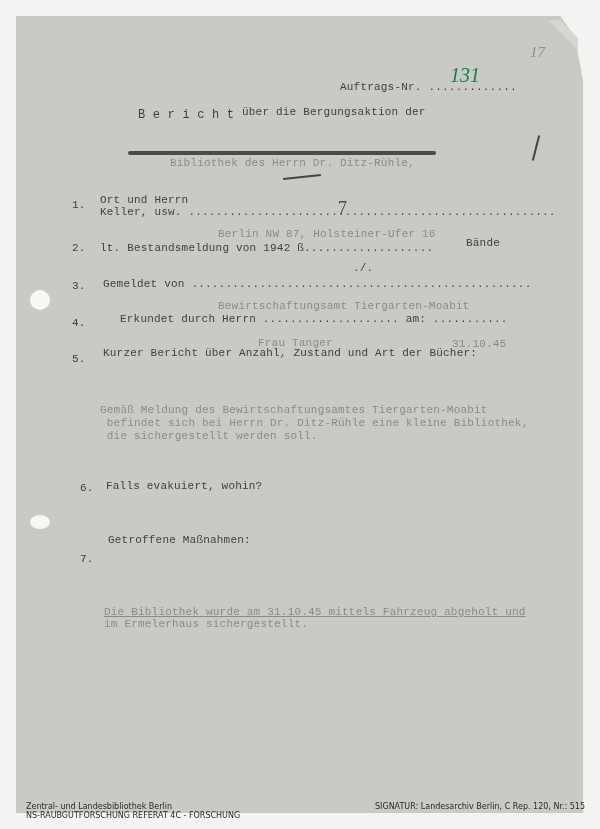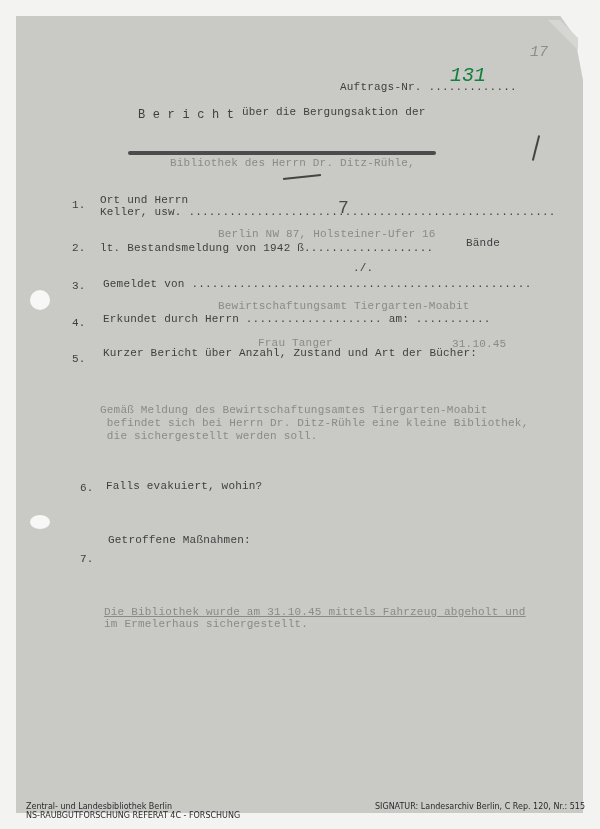--- a/index.html
+++ b/index.html
@@ -14,21 +14,21 @@
     clip-path: polygon(0 0, 96% 0, 98.5% 2.5%, 100% 8%, 100% 100%, 0 100%);
   }
   .fold {
     position:absolute; left:548px; top:20px; width:30px; height:30px;
     background:#d6d6d3;
     clip-path: polygon(0 0, 40% 0, 100% 60%, 100% 100%);
   }
   .t { position:absolute; white-space:pre; color:#3f3f3f; font-size:11px; letter-spacing:0.2px; }
   .typed { color:#6d6d6d; }
   .faint { color:#8a8a88; }
-  .hand { position:absolute; color:#8d8d8b; font-family:Liberation Mono, monospace; font-style:italic; }
+  .hand { position:absolute; color:#8d8d8b; font-family:Liberation Serif, serif; font-style:italic; }
   .hole { position:absolute; background:#f7f7f5; border-radius:50%; }
   .strike {
     position:absolute; height:4px; background:#4b4b4b; border-radius:2px;
   }
   .footer { position:absolute; font-family:"DejaVu Sans", sans-serif; font-size:8px; color:#2a2a2a; white-space:pre; }
   .pencil { position:absolute; background:#444; }
 </style>
 </head>
 <body>
 
@@ -59,21 +59,21 @@
 <div class="t" style="left:72px;top:242px;">2.</div>
 <div class="t" style="left:100px;top:242px;">lt. Bestandsmeldung von 1942 ß...................</div>
 <div class="t" style="left:446px;top:237px;padding-left:20px;">Bände</div>
 
 <div class="t" style="left:353px;top:262px;">./.</div>
 <div class="t" style="left:72px;top:280px;">3.</div>
 <div class="t" style="left:103px;top:278px;">Gemeldet von ..................................................</div>
 
 <div class="t typed faint" style="left:218px;top:300px;">Bewirtschaftungsamt Tiergarten-Moabit</div>
 <div class="t" style="left:72px;top:317px;">4.</div>
-<div class="t" style="left:103px;top:313px;">Erkundet durch Herrn .................... am: ...........</div>
+<div class="t" style="left:120px;top:313px;">Erkundet durch Herrn .................... am: ...........</div>
 
 <div class="t typed faint" style="left:258px;top:337px;">Frau Tanger</div>
 <div class="t typed faint" style="left:452px;top:338px;">31.10.45</div>
 <div class="t" style="left:72px;top:353px;">5.</div>
 <div class="t" style="left:103px;top:347px;">Kurzer Bericht über Anzahl, Zustand und Art der Bücher:</div>
 
 <div class="t faint" style="left:100px;top:404px;">Gemäß Meldung des Bewirtschaftungsamtes Tiergarten-Moabit</div>
 <div class="t faint" style="left:100px;top:417px;"> befindet sich bei Herrn Dr. Ditz-Rühle eine kleine Bibliothek,</div>
 <div class="t faint" style="left:100px;top:430px;"> die sichergestellt werden soll.</div>
 

